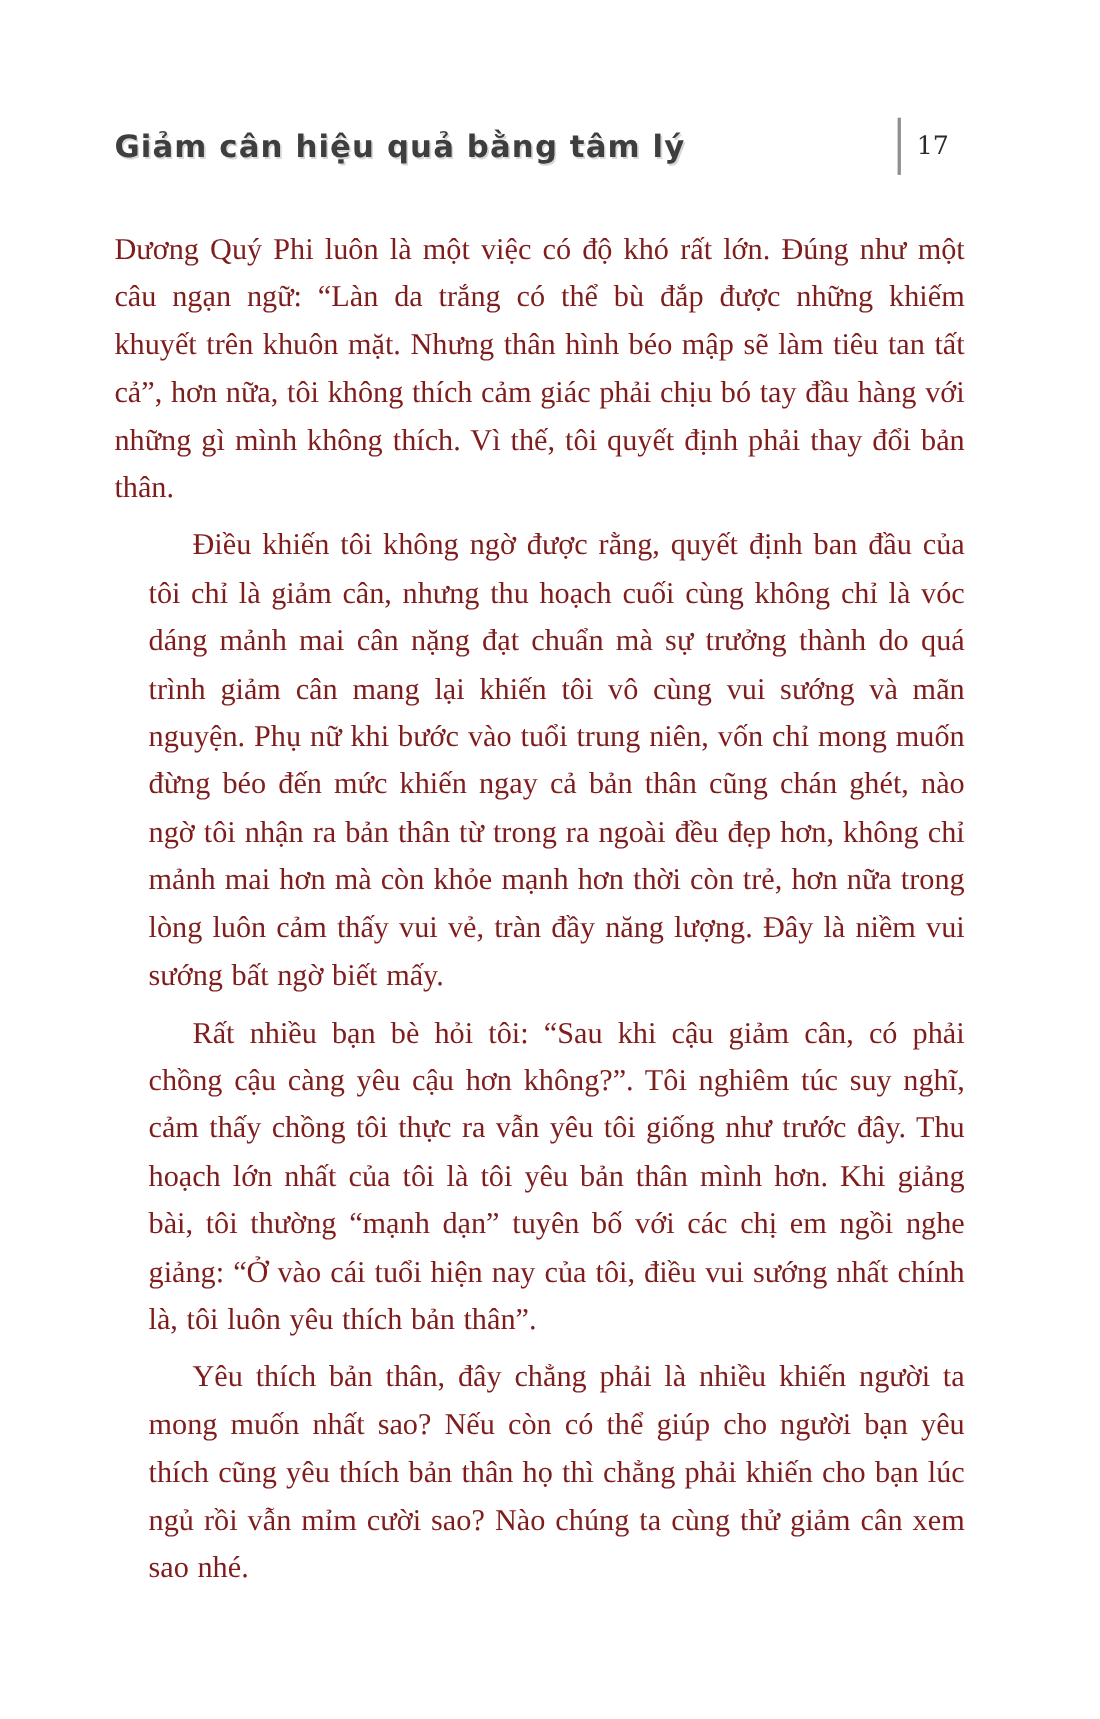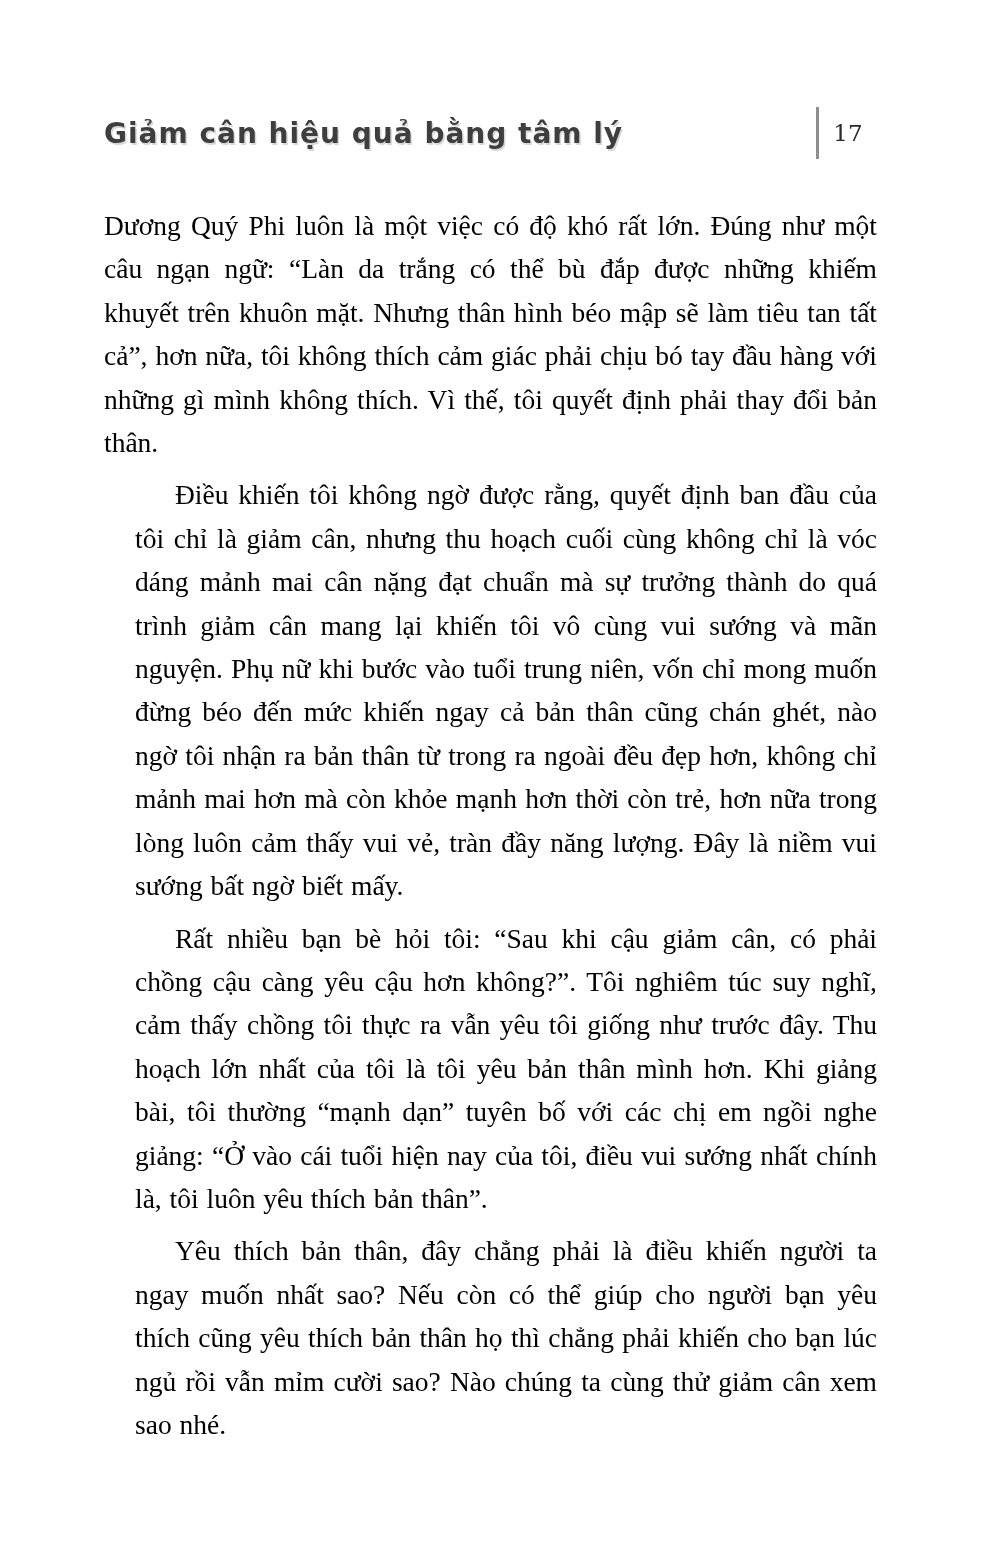--- a/index.html
+++ b/index.html
@@ -45,21 +45,21 @@
       font-size: 23px;
       color: #2a2a2a;
     }
     .body-text {
       margin-top: 44px;
     }
     .body-text p {
       margin: 0;
       font-size: 27.5px;
       line-height: 43.4px;
-      color: #000000;
+      color: #7f1d1d;
       text-align: justify;
       word-spacing: 1px;
     }
     .body-text p + p {
       margin-top: 9px;
       margin-left: 31px;
     }
     .body-text p.indent {
       text-indent: 40px;
     }
@@ -72,16 +72,16 @@
   <div class="header">
     <div class="book-title">Giảm cân hiệu quả bằng tâm lý</div>
     <div class="header-divider"></div>
     <div class="page-number">17</div>
   </div>
 
   <div class="body-text">
     <p>Dương Quý Phi luôn là một việc có độ khó rất lớn. Đúng như một câu ngạn ngữ: “Làn da trắng có thể bù đắp được những khiếm khuyết trên khuôn mặt. Nhưng thân hình béo mập sẽ làm tiêu tan tất cả”, hơn nữa, tôi không thích cảm giác phải chịu bó tay đầu hàng với những gì mình không thích. Vì thế, tôi quyết định phải thay đổi bản thân.</p>
     <p class="indent">Điều khiến tôi không ngờ được rằng, quyết định ban đầu của tôi chỉ là giảm cân, nhưng thu hoạch cuối cùng không chỉ là vóc dáng mảnh mai cân nặng đạt chuẩn mà sự trưởng thành do quá trình giảm cân mang lại khiến tôi vô cùng vui sướng và mãn nguyện. Phụ nữ khi bước vào tuổi trung niên, vốn chỉ mong muốn đừng béo đến mức khiến ngay cả bản thân cũng chán ghét, nào ngờ tôi nhận ra bản thân từ trong ra ngoài đều đẹp hơn, không chỉ mảnh mai hơn mà còn khỏe mạnh hơn thời còn trẻ, hơn nữa trong lòng luôn cảm thấy vui vẻ, tràn đầy năng lượng. Đây là niềm vui sướng bất ngờ biết mấy.</p>
     <p class="indent">Rất nhiều bạn bè hỏi tôi: “Sau khi cậu giảm cân, có phải chồng cậu càng yêu cậu hơn không?”. Tôi nghiêm túc suy nghĩ, cảm thấy chồng tôi thực ra vẫn yêu tôi giống như trước đây. Thu hoạch lớn nhất của tôi là tôi yêu bản thân mình hơn. Khi giảng bài, tôi thường “mạnh dạn” tuyên bố với các chị em ngồi nghe giảng: “Ở vào cái tuổi hiện nay của tôi, điều vui sướng nhất chính là, tôi luôn yêu thích bản thân”.</p>
-    <p class="indent">Yêu thích bản thân, đây chẳng phải là điều khiến người ta ngay muốn nhất sao? Nếu còn có thể giúp cho người bạn yêu thích cũng yêu thích bản thân họ thì chẳng phải khiến cho bạn lúc ngủ rồi vẫn mỉm cười sao? Nào chúng ta cùng thử giảm cân xem sao nhé.</p>
+    <p class="indent">Yêu thích bản thân, đây chẳng phải là nhiều khiến người ta mong muốn nhất sao? Nếu còn có thể giúp cho người bạn yêu thích cũng yêu thích bản thân họ thì chẳng phải khiến cho bạn lúc ngủ rồi vẫn mỉm cười sao? Nào chúng ta cùng thử giảm cân xem sao nhé.</p>
   </div>
 
 </div>
 
 </body></html>

